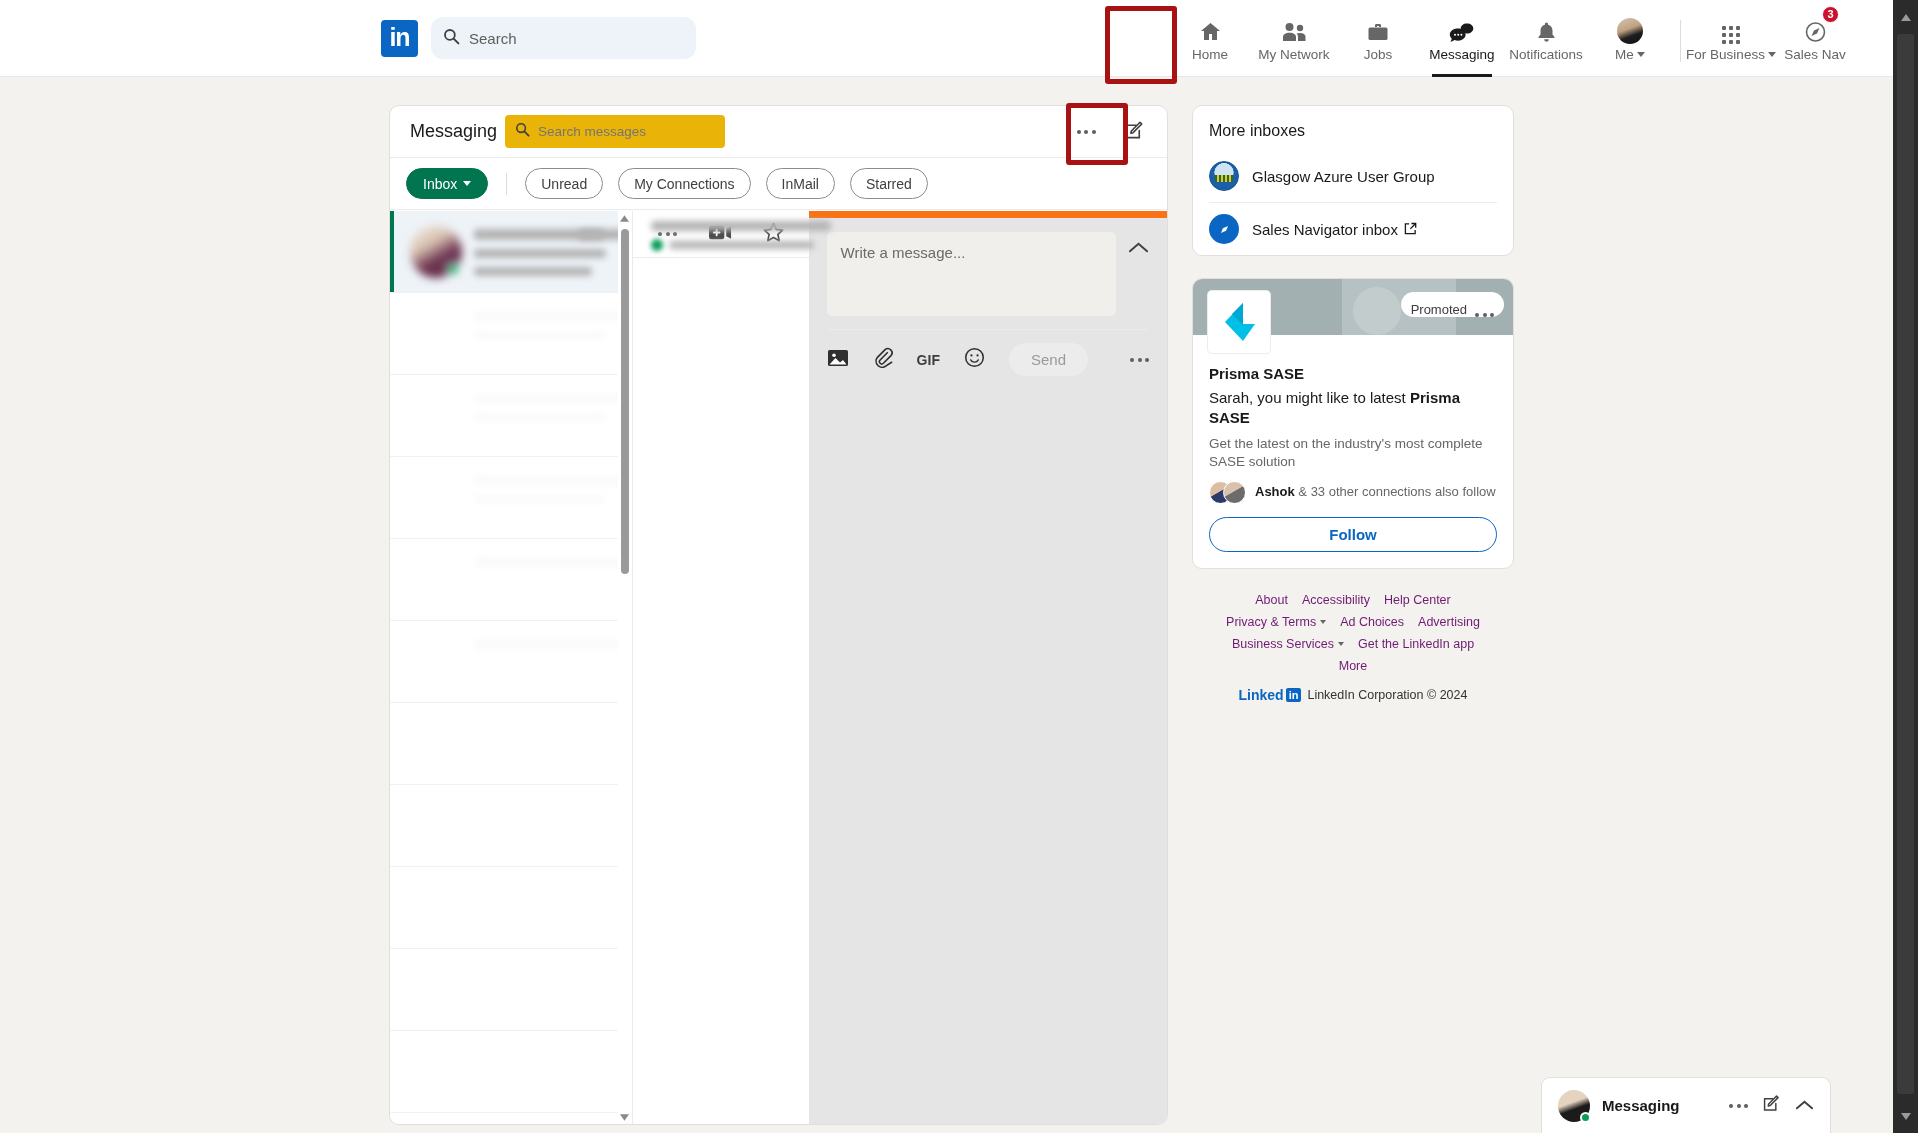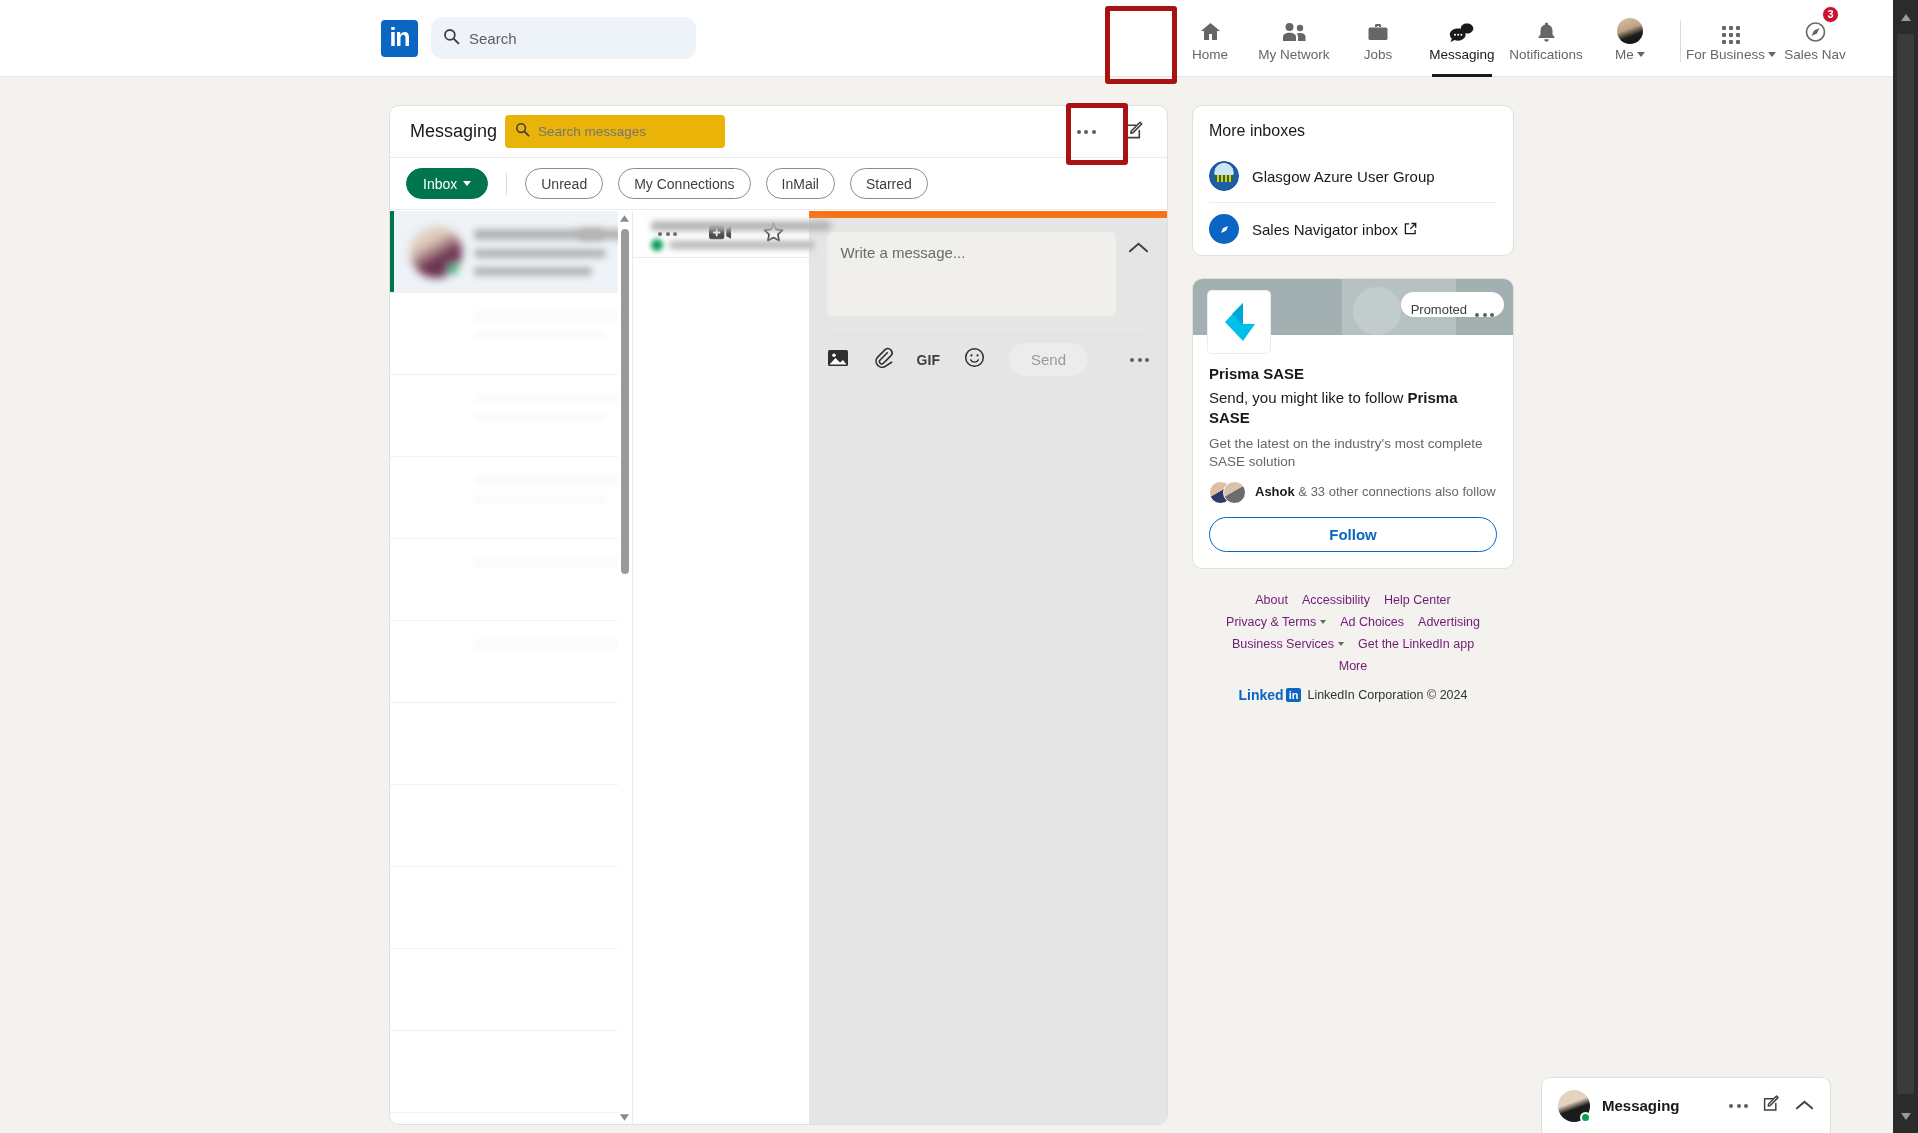--- a/index.html
+++ b/index.html
@@ -644,21 +644,21 @@
             <svg width="44" height="44" viewBox="0 0 44 44">
               <path d="M26 3 26 41 8 22z" fill="#00c0e8"></path>
               <path d="M26 3 26 25 15 14z" fill="#00a7d4"></path>
               <path d="M26 24 38 24 26 41z" fill="#00c0e8"></path>
             </svg>
           </span>
         </div>
         <div class="ad-body">
           <div class="ad-company">Prisma SASE</div>
           <div class="ad-head">
-            <span>Send, you might like to follow </span><b>Prisma SASE</b>
+            <span>Sarah, you might like to latest </span><b>Prisma SASE</b>
           </div>
           <div class="ad-sub">Get the latest on the industry's most complete SASE solution</div>
           <div class="ad-social">
             <span class="faces">
               <span class="f1"></span>
                 <span class="f2"></span>
             </span>
             <span class="ad-social-txt">
               <b>Ashok</b><span> &amp; 33 other connections also follow</span>
             </span>

